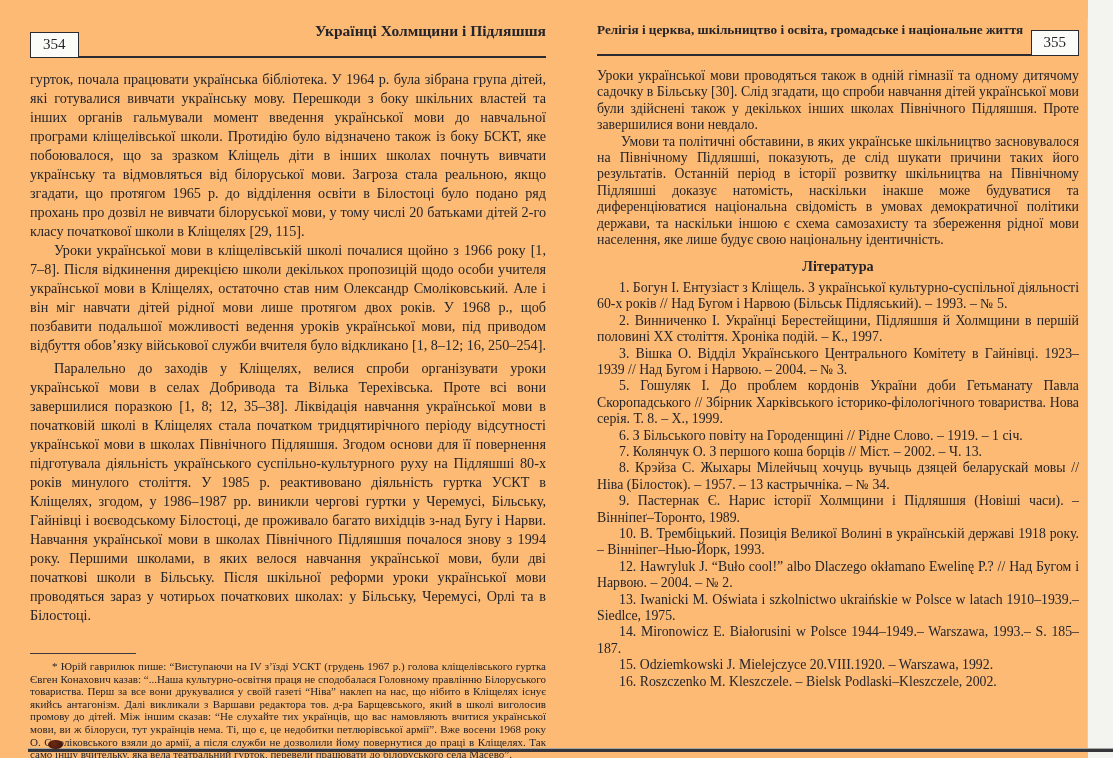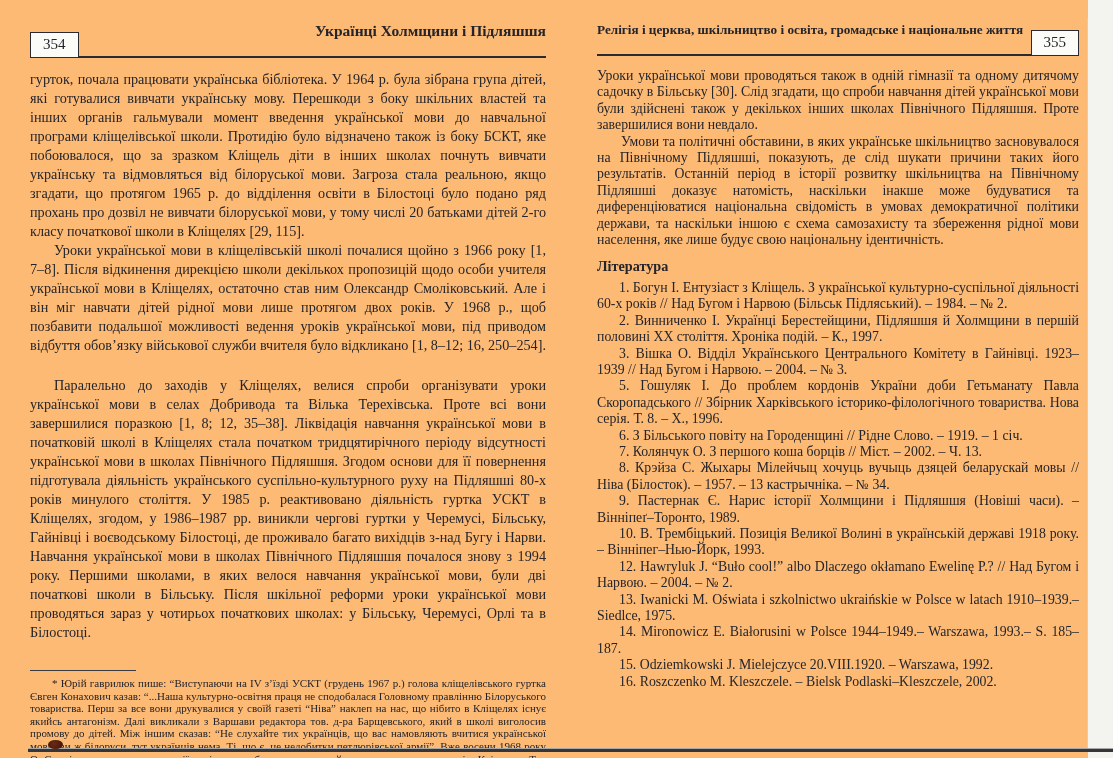--- a/index.html
+++ b/index.html
@@ -38,25 +38,25 @@
   .page-left  .header-title { margin-left:auto; font-size:15.5px; }
   .page-right .header-title { font-size:13.2px; }
   .page-right .page-num-box { margin-left:auto; }
 
   .body-text { margin-top:12px; text-align:justify; }
   .page-left  .body-text { font-size:14.2px; line-height:19px; }
   .page-right .body-text { font-size:13.8px; line-height:16.4px; }
 
   .para { margin:0; }
   .para.indent { text-indent:24px; }
-  .para.gap { margin-top:21px; }
+  .para.gap { margin-top:4px; }
   .ref { margin:0; text-indent:22px; text-align:justify; }
 
   .lit-heading {
-    font-weight:bold;
+    text-align:center; font-weight:bold;
     font-size:14.2px; margin:10px 0 5px;
   }
 
   .footnote-block { margin-top:28px; }
   .footnote-rule {
     width:106px; height:0;
     border-top:1.3px solid #3a3a40;
     margin-bottom:6px;
   }
   .footnote-text {
@@ -104,24 +104,24 @@
       <div class="header-title">Релігія і церква, шкільництво і освіта, громадське і національне життя</div>
       <div class="page-num-box">355</div>
     </div>
     <div class="body-text">
       <div>
           <p class="para">Уроки української мови проводяться також в одній гімназії та одному дитячому садочку в Більську [30]. Слід згадати, що спроби навчання дітей української мови були здійснені також у декількох інших школах Північного Підляшшя. Проте завершилися вони невдало.</p>
           <p class="para indent">Умови та політичні обставини, в яких українське шкільництво засновувалося на Північному Підляшші, показують, де слід шукати причини таких його результатів. Останній період в історії розвитку шкільництва на Північному Підляшші доказує натомість, наскільки інакше може будуватися та диференціюватися національна свідомість в умовах демократичної політики держави, та наскільки іншою є схема самозахисту та збереження рідної мови населення, яке лише будує свою національну ідентичність.</p>
         </div>
       <div class="lit-heading">Література</div>
       <div>
-          <p class="ref">1. Богун І. Ентузіаст з Кліщель. З української культурно-суспільної діяльності 60-х років // Над Бугом і Нарвою (Більськ Підляський). – 1984. – № 2.</p>
+          <p class="ref">1. Богун І. Ентузіаст з Кліщель. З української культурно-суспільної діяльності 60-х років // Над Бугом і Нарвою (Більськ Підляський). – 1993. – № 5.</p>
           <p class="ref">2. Винниченко І. Українці Берестейщини, Підляшшя й Холмщини в першій половині XX століття. Хроніка подій. – К., 1997.</p>
           <p class="ref">3. Вішка О. Відділ Українського Центрального Комітету в Гайнівці. 1923–1939 // Над Бугом і Нарвою. – 2004. – № 3.</p>
-          <p class="ref">5. Гошуляк І. До проблем кордонів України доби Гетьманату Павла Скоропадського // Збірник Харківського історико-філологічного товариства. Нова серія. Т. 8. – Х., 1996.</p>
+          <p class="ref">5. Гошуляк І. До проблем кордонів України доби Гетьманату Павла Скоропадського // Збірник Харківського історико-філологічного товариства. Нова серія. Т. 8. – Х., 1999.</p>
           <p class="ref">6. З Більського повіту на Городенщині // Рідне Слово. – 1919. – 1 січ.</p>
           <p class="ref">7. Колянчук О. З першого коша борців // Міст. – 2002. – Ч. 13.</p>
           <p class="ref">8. Крэйза С. Жыхары Мілейчыц хочуць вучыць дзяцей беларускай мовы // Ніва (Білосток). – 1957. – 13 кастрычніка. – № 34.</p>
           <p class="ref">9. Пастернак Є. Нарис історії Холмщини і Підляшшя (Новіші часи). – Вінніпеґ–Торонто, 1989.</p>
           <p class="ref">10. В. Трембіцький. Позиція Великої Волині в українській державі 1918 року. – Вінніпег–Нью-Йорк, 1993.</p>
           <p class="ref">12. Hawryluk J. “Buło cool!” albo Dlaczego okłamano Ewelinę P.? // Над Бугом і Нарвою. – 2004. – № 2.</p>
           <p class="ref">13. Iwanicki M. Oświata i szkolnictwo ukraińskie w Polsce w latach 1910–1939.– Siedlce, 1975.</p>
           <p class="ref">14. Mironowicz E. Białorusini w Polsce 1944–1949.– Warszawa, 1993.– S. 185–187.</p>
           <p class="ref">15. Odziemkowski J. Mielejczyce 20.VIII.1920. – Warszawa, 1992.</p>
           <p class="ref">16. Roszczenko M. Kleszczele. – Bielsk Podlaski–Kleszczele, 2002.</p>

